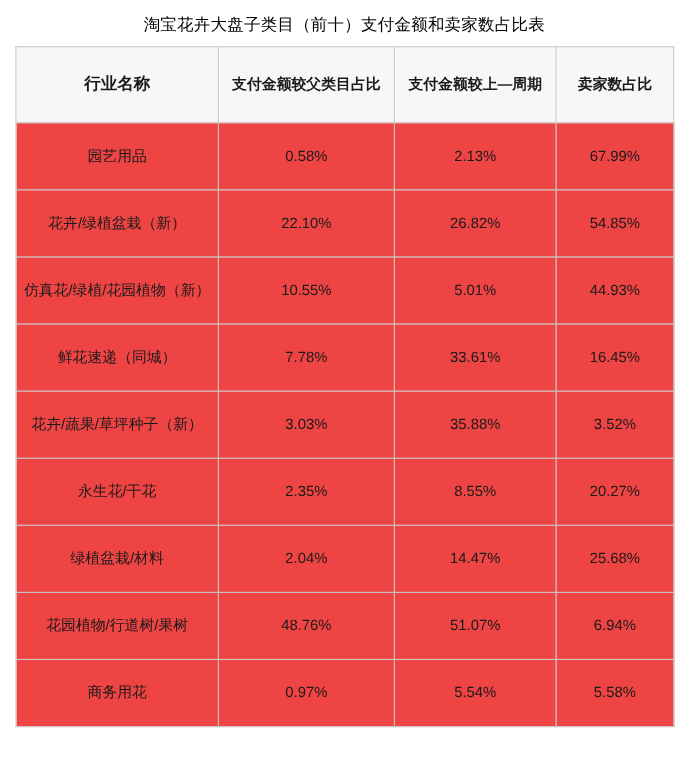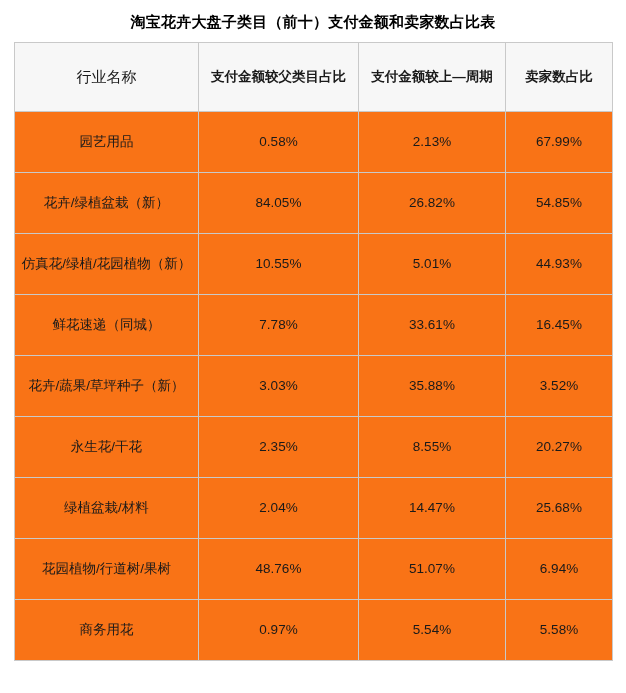--- a/index.html
+++ b/index.html
@@ -16,21 +16,21 @@
   }
   .page {
     width: 626px;
     height: 693px;
     position: relative;
     box-sizing: border-box;
   }
   .doc-title {
     text-align: center;
     font-size: 15px;
-    font-weight: bold;
+    font-weight: normal;
     color: #000;
     padding-top: 13px;
     padding-bottom: 10px;
     letter-spacing: 0.2px;
   }
   .table-wrap {
     padding: 0 14px;
     box-sizing: border-box;
   }
   table.data-table {
@@ -50,26 +50,26 @@
     line-height: 1.5;
     word-break: break-word;
   }
   table.data-table thead th {
     background: #f7f7f7;
     font-weight: bold;
     height: 56px;
     font-size: 13.5px;
   }
   table.data-table thead th.col-industry {
-    font-weight: normal;
+    font-weight: bold;
     font-size: 15px;
   }
   table.data-table tbody td {
     height: 48px;
-    background: #f97316;
+    background: #ef4444;
   }
   table.data-table tbody td.cat-name {
     font-size: 13.5px;
   }
   col.c1 { width: 184px; }
   col.c2 { width: 160px; }
   col.c3 { width: 147px; }
   col.c4 { width: 107px; }
 </style>
 </head>
@@ -97,21 +97,21 @@
       </thead>
       <tbody>
         <tr>
           <td class="cat-name">园艺用品</td>
           <td>0.58%</td>
           <td>2.13%</td>
           <td>67.99%</td>
         </tr>
         <tr>
           <td class="cat-name">花卉/绿植盆栽（新）</td>
-          <td>84.05%</td>
+          <td>22.10%</td>
           <td>26.82%</td>
           <td>54.85%</td>
         </tr>
         <tr>
           <td class="cat-name">仿真花/绿植/花园植物（新）</td>
           <td>10.55%</td>
           <td>5.01%</td>
           <td>44.93%</td>
         </tr>
         <tr>

